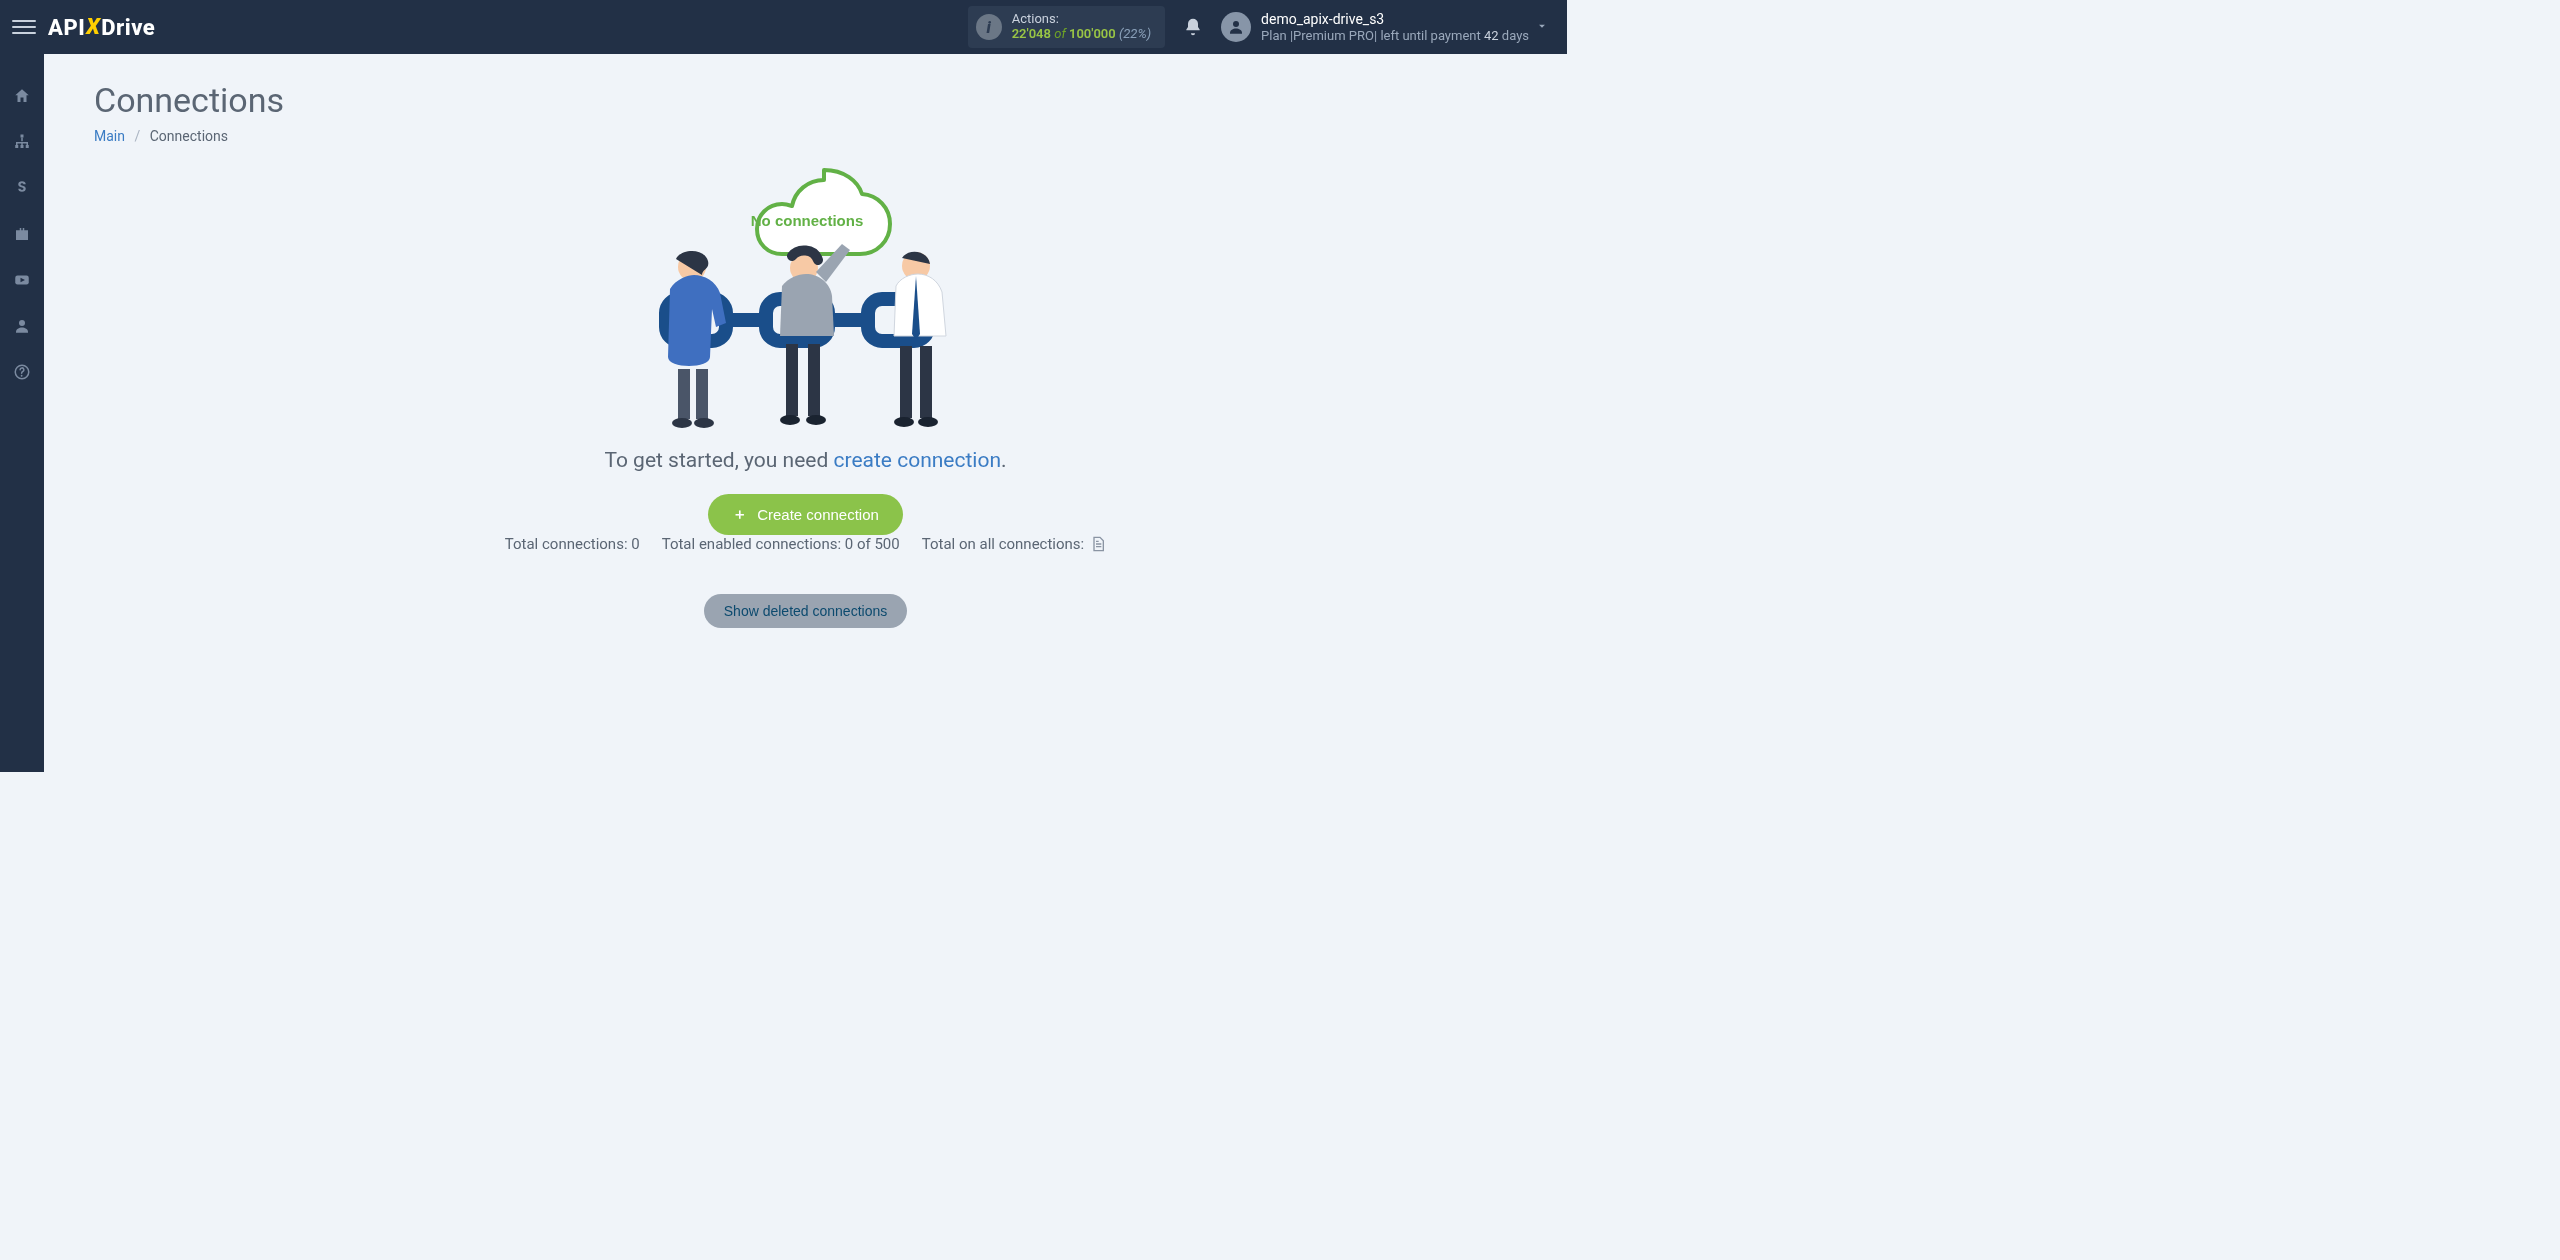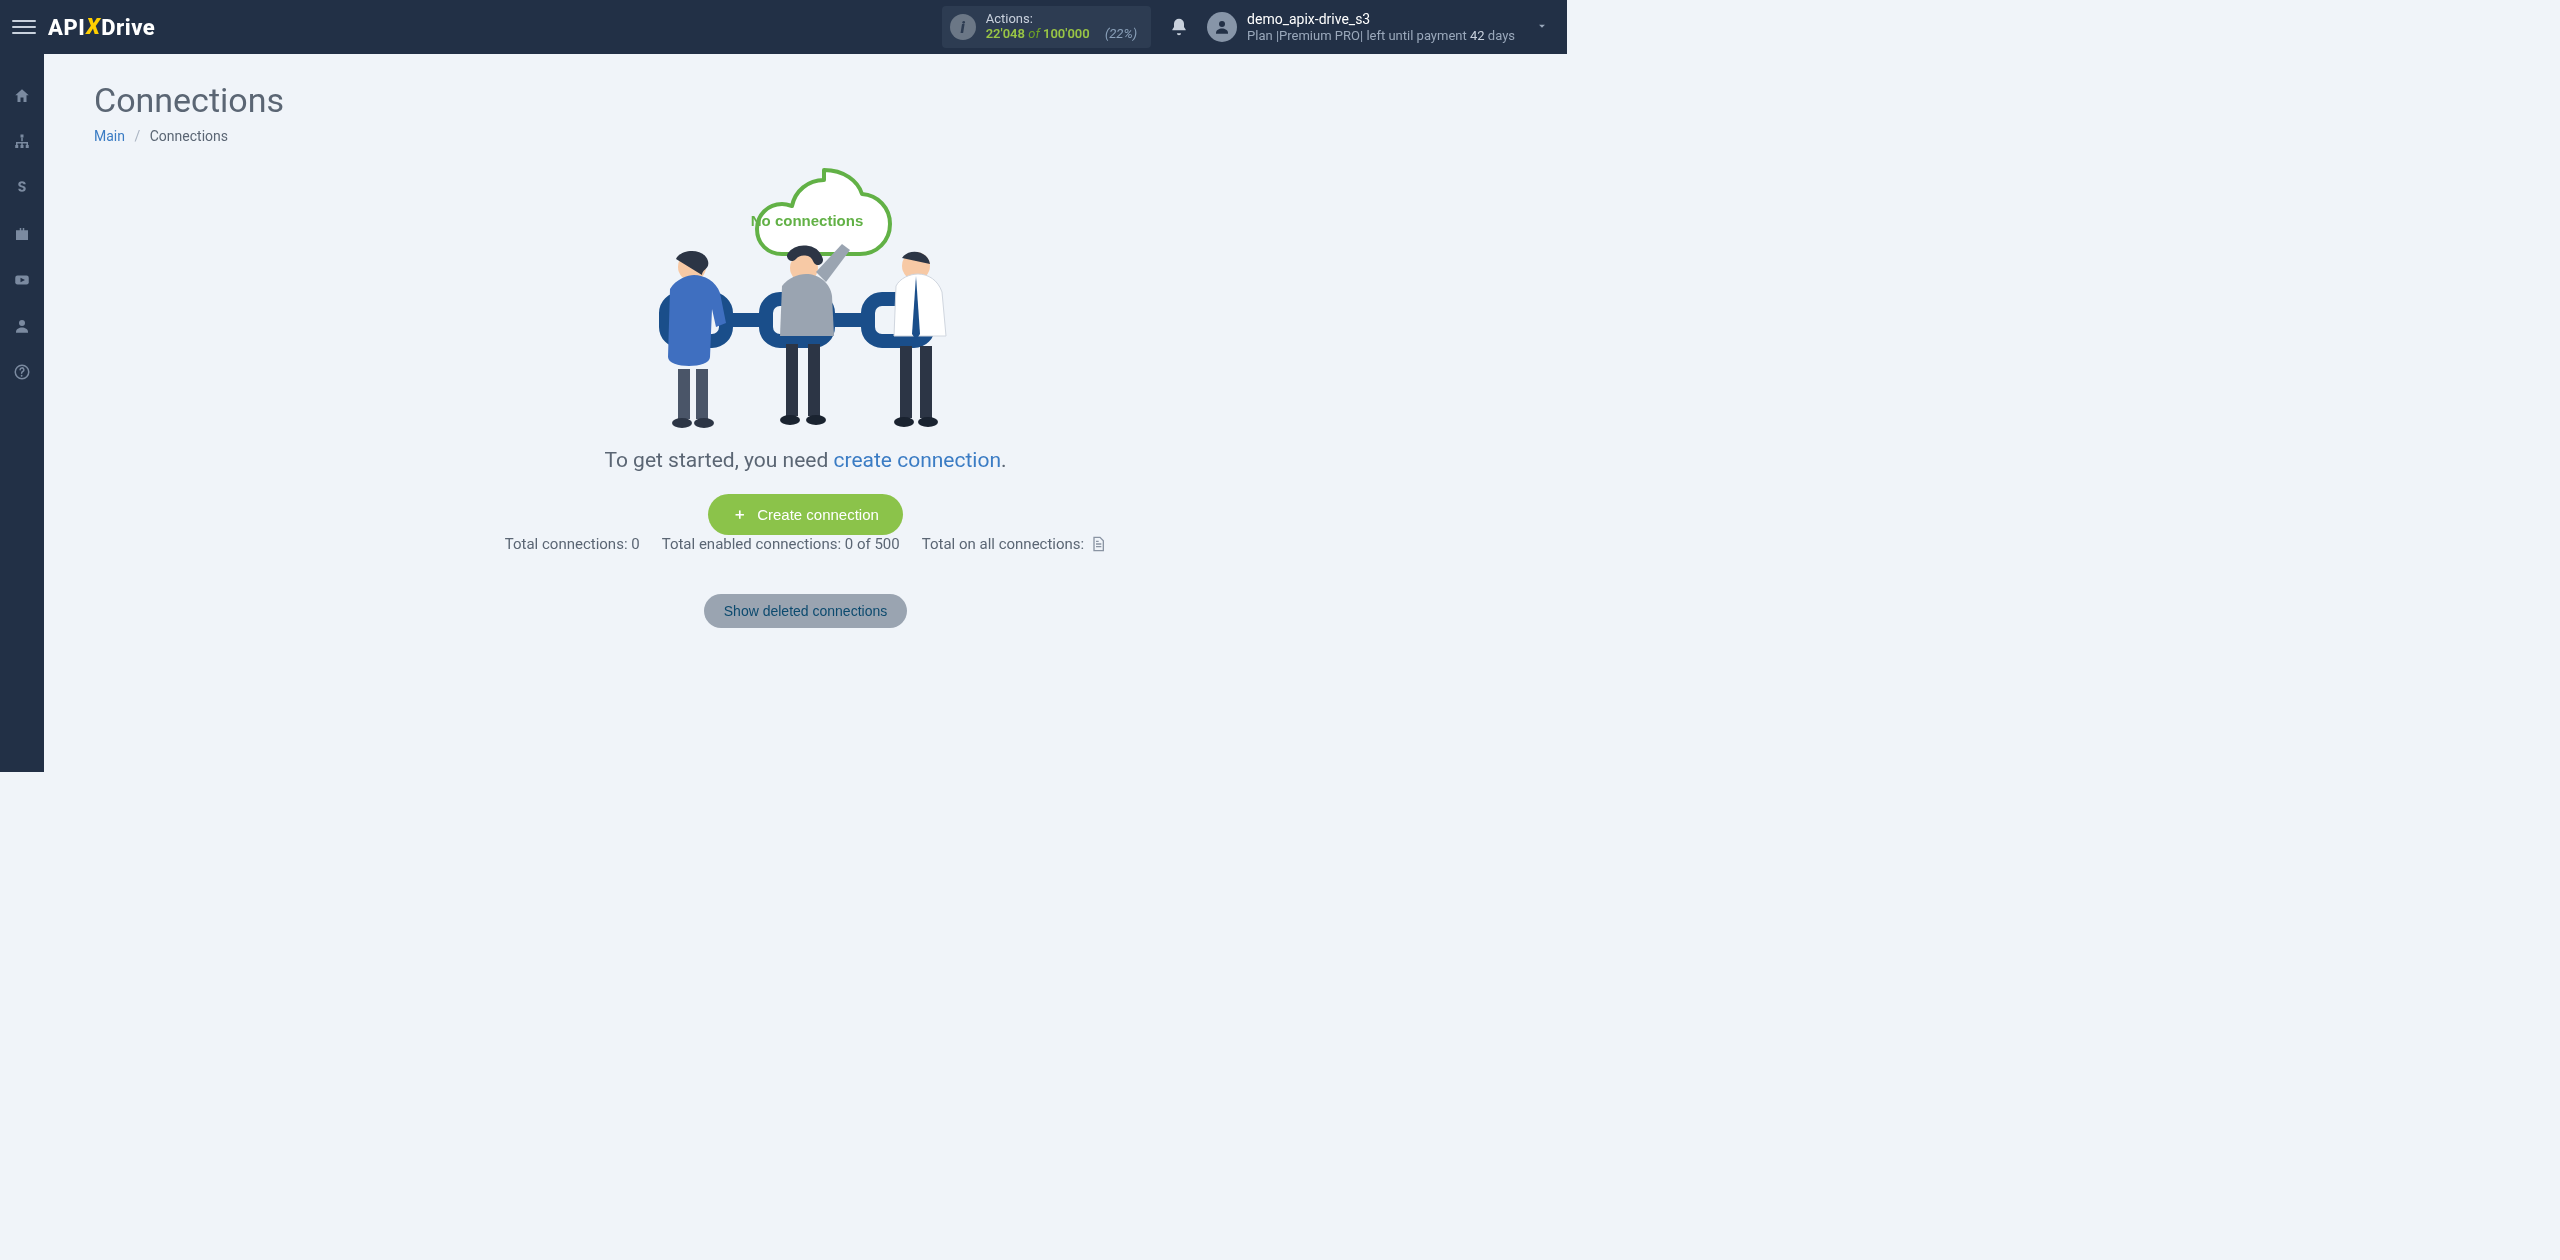--- a/index.html
+++ b/index.html
@@ -46,25 +46,25 @@
 }
 .actions-box .info-icon {
   width: 26px; height: 26px; border-radius: 50%; background: #6b7786;
   display: flex; align-items: center; justify-content: center;
   color: #2d3c52; font-weight: 900; font-style: italic; font-size: 16px;
 }
 .actions-text { line-height: 1.15; font-size: 13px; }
 .actions-text .label { color: #c9d1dd; }
 .actions-text .nums { color: #99c545; font-weight: 600; }
 .actions-text .of { color: #6fa326; font-style: italic; font-weight: 400; }
-.actions-text .pct { color: #8aa0b9; font-style: italic; margin-left: 12px; }
+.actions-text .pct { color: #8aa0b9; font-style: italic; }
 .bell {
   width: 20px; height: 20px; color: #c9d1dd; margin-right: 18px; cursor: pointer;
 }
-.user-block { display: flex; align-items: center; gap: 10px; cursor: pointer; margin-right: 14px; }
+.user-block { display: flex; align-items: center; gap: 10px; cursor: pointer; margin-right: 0; }
 .user-avatar {
   width: 30px; height: 30px; border-radius: 50%; background: #8795a8;
   display: flex; align-items: center; justify-content: center;
 }
 .user-avatar svg { width: 18px; height: 18px; fill: #223046; }
 .user-text { line-height: 1.2; font-size: 14px; }
 .user-text .name { color: #fff; }
 .user-text .plan { color: #9aa8bb; font-size: 13px; }
 .user-text .plan .b { font-weight: 400; color: #c9d1dd; }
 .caret-down {

